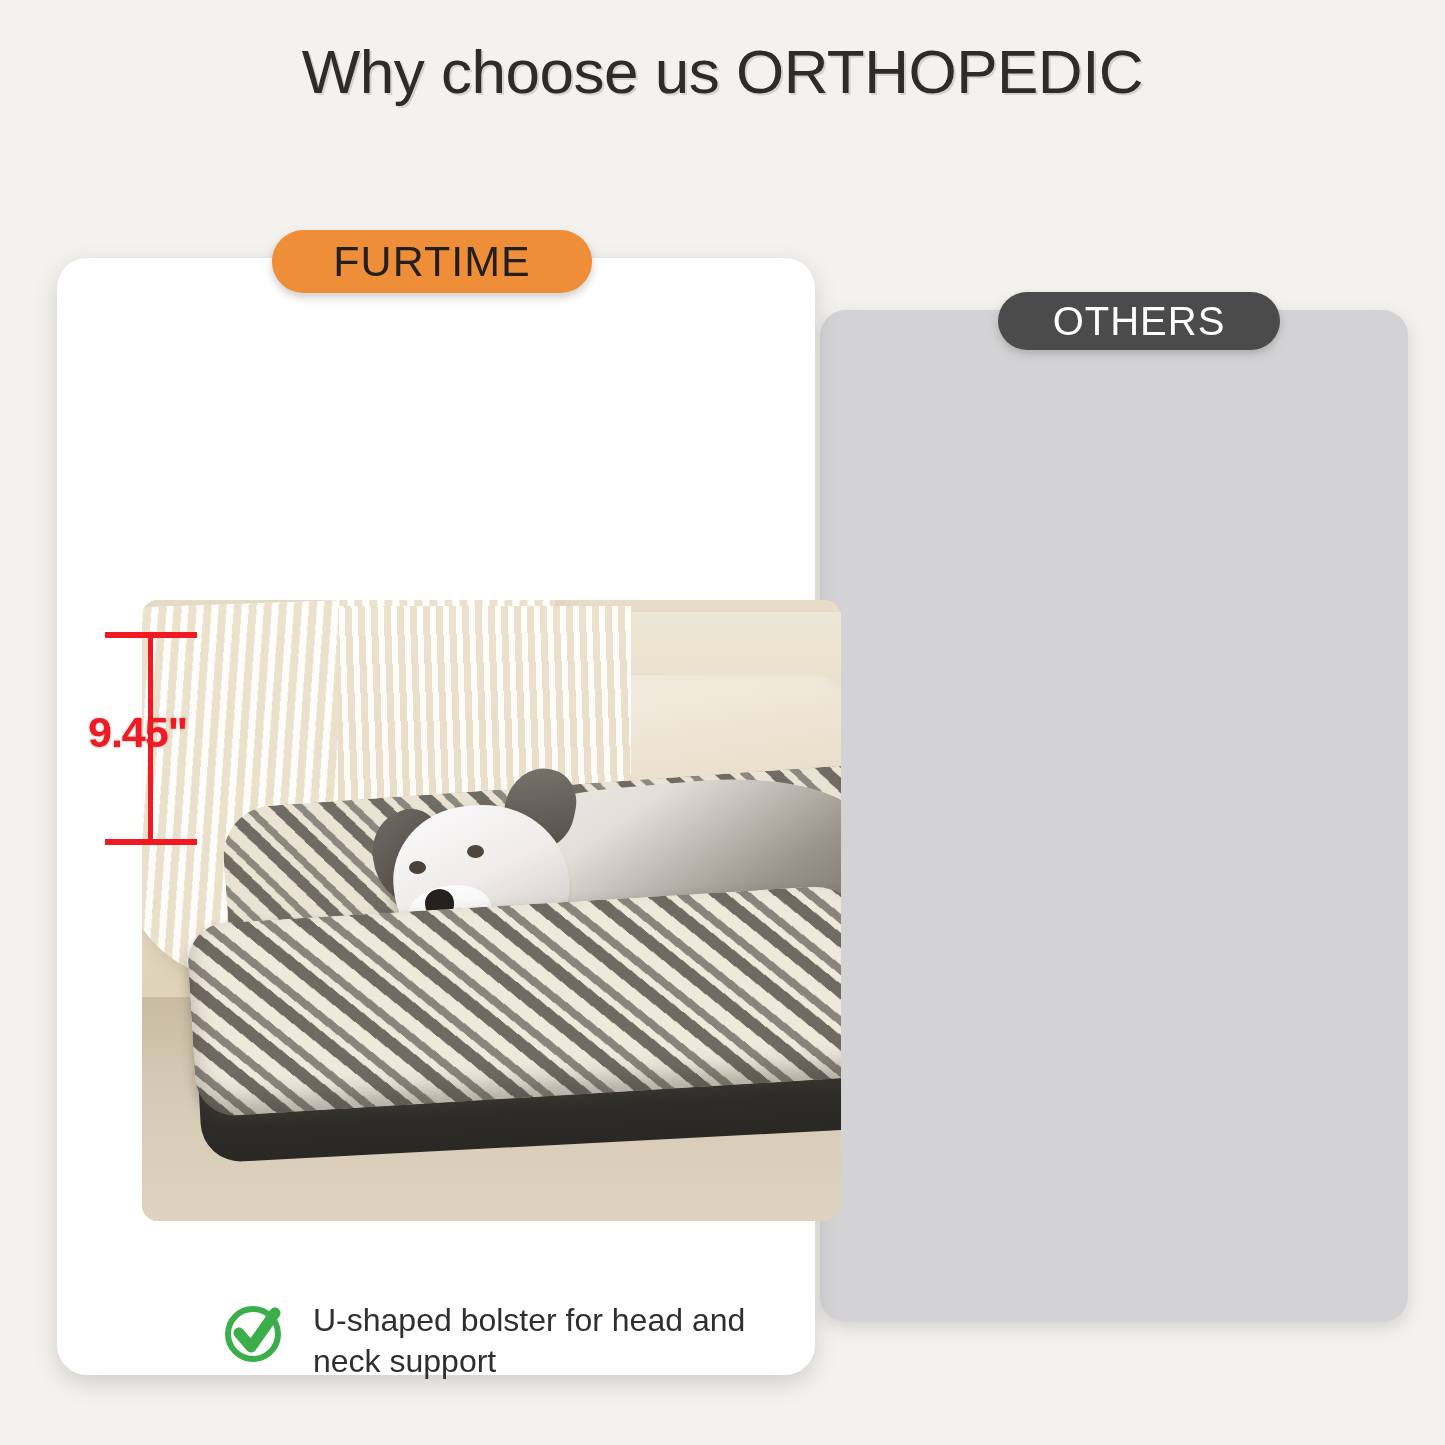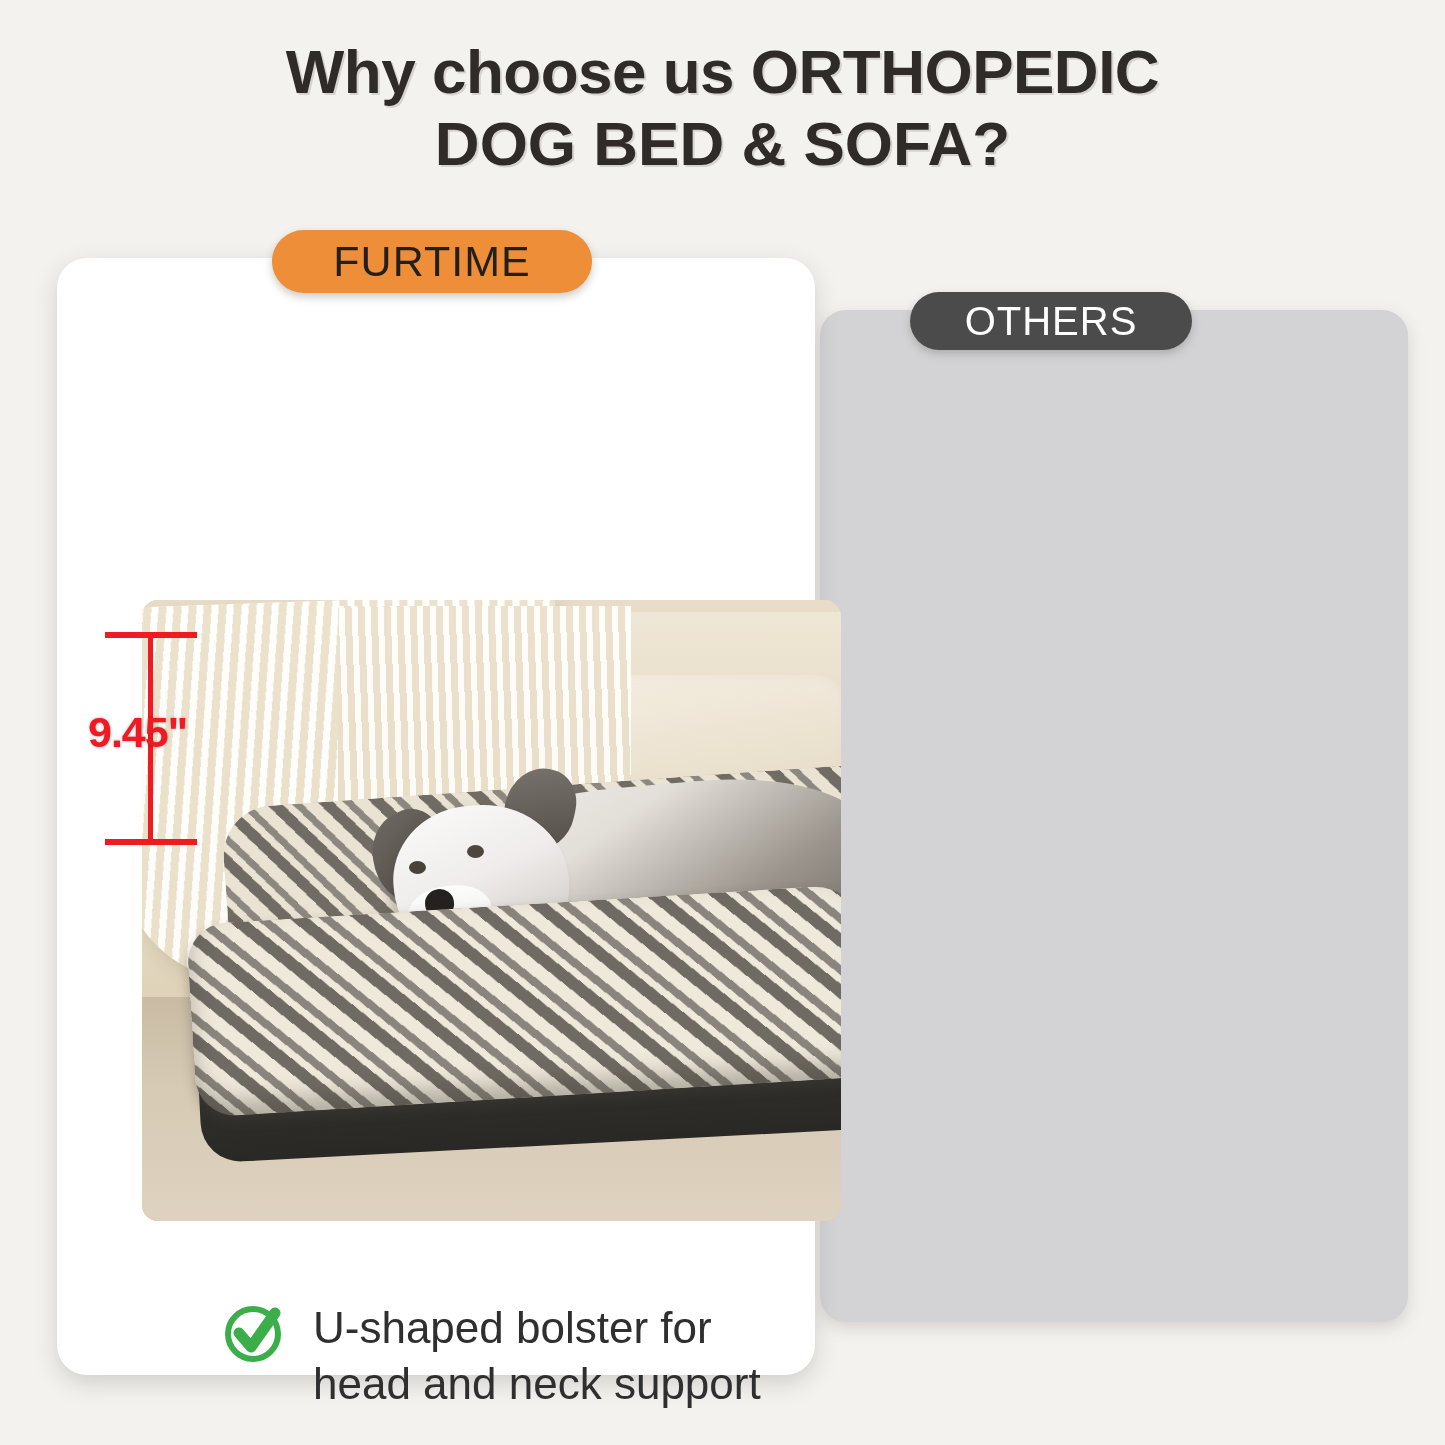--- a/index.html
+++ b/index.html
@@ -16,21 +16,21 @@
   }
 
   
   .title {
     position: absolute;
     left: 0;
     top: 36px;
     width: 1445px;
     text-align: center;
     font-family: "Liberation Sans", sans-serif;
-    font-weight: bold;
+    font-weight: normal;
     font-size: 62px;
     line-height: 1.16;
     letter-spacing: -0.5px;
     color: #2e2b29;
     text-shadow: 2px 2px 0 rgba(160,155,150,0.35);
     -webkit-font-smoothing: antialiased;
   }
   .title .line { display: block; }
   .title .line2 { letter-spacing: 0px; }
 
@@ -70,21 +70,21 @@
   .badge-furtime {
     left: 272px;
     top: 230px;
     width: 320px;
     height: 63px;
     background: #ef8e38;
     color: #231f1d;
     font-size: 43px;
   }
   .badge-others {
-    left: 910px;
+    left: 998px;
     top: 292px;
     width: 282px;
     height: 58px;
     background: #4b4b4b;
     color: #ffffff;
     font-size: 40px;
   }
 
   
   .photo-left {
@@ -263,36 +263,35 @@
     align-items: flex-start;
   }
   .feature .icon {
     flex: 0 0 auto;
     width: 64px;
     height: 64px;
     margin-right: 26px;
   }
   .feature .txt {
     font-family: "Liberation Sans", sans-serif;
-    font-size: 44px;
+    font-size: 32px;
     line-height: 1.28;
     color: #2f2f2f;
     font-weight: normal;
     max-width: 460px;
   }
   .pro-1 { left: 166px; top: 1042px; }
 
   .icon svg { display: block; width: 100%; height: 100%; overflow: visible; }
 </style>
 </head>
 <body>
 
 <div class="title">
   <span class="line line1">Why choose us ORTHOPEDIC</span>
-  <span class="line line2">DOG BED &amp; SOFA?</span>
 </div>
 
 <div class="card-right">
 
   
 
   
 
   
 </div>

